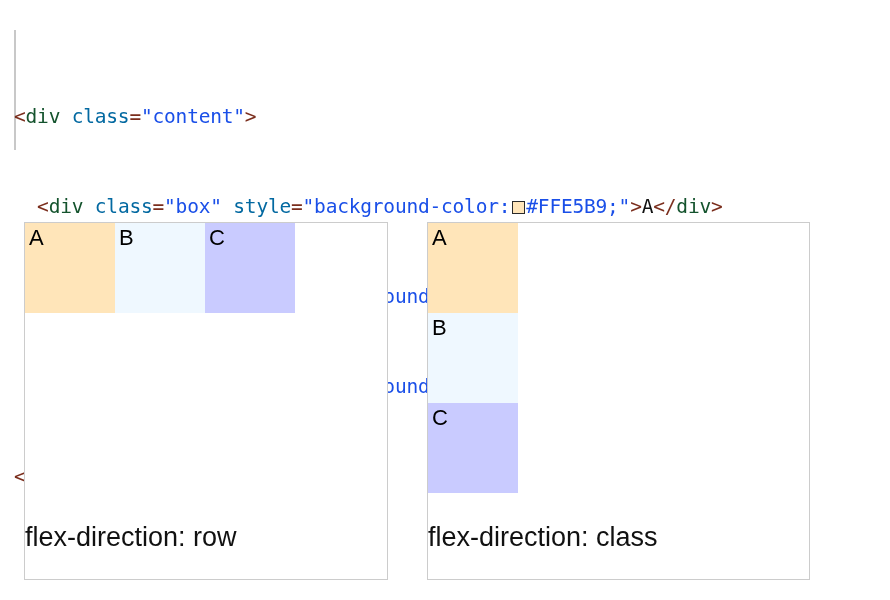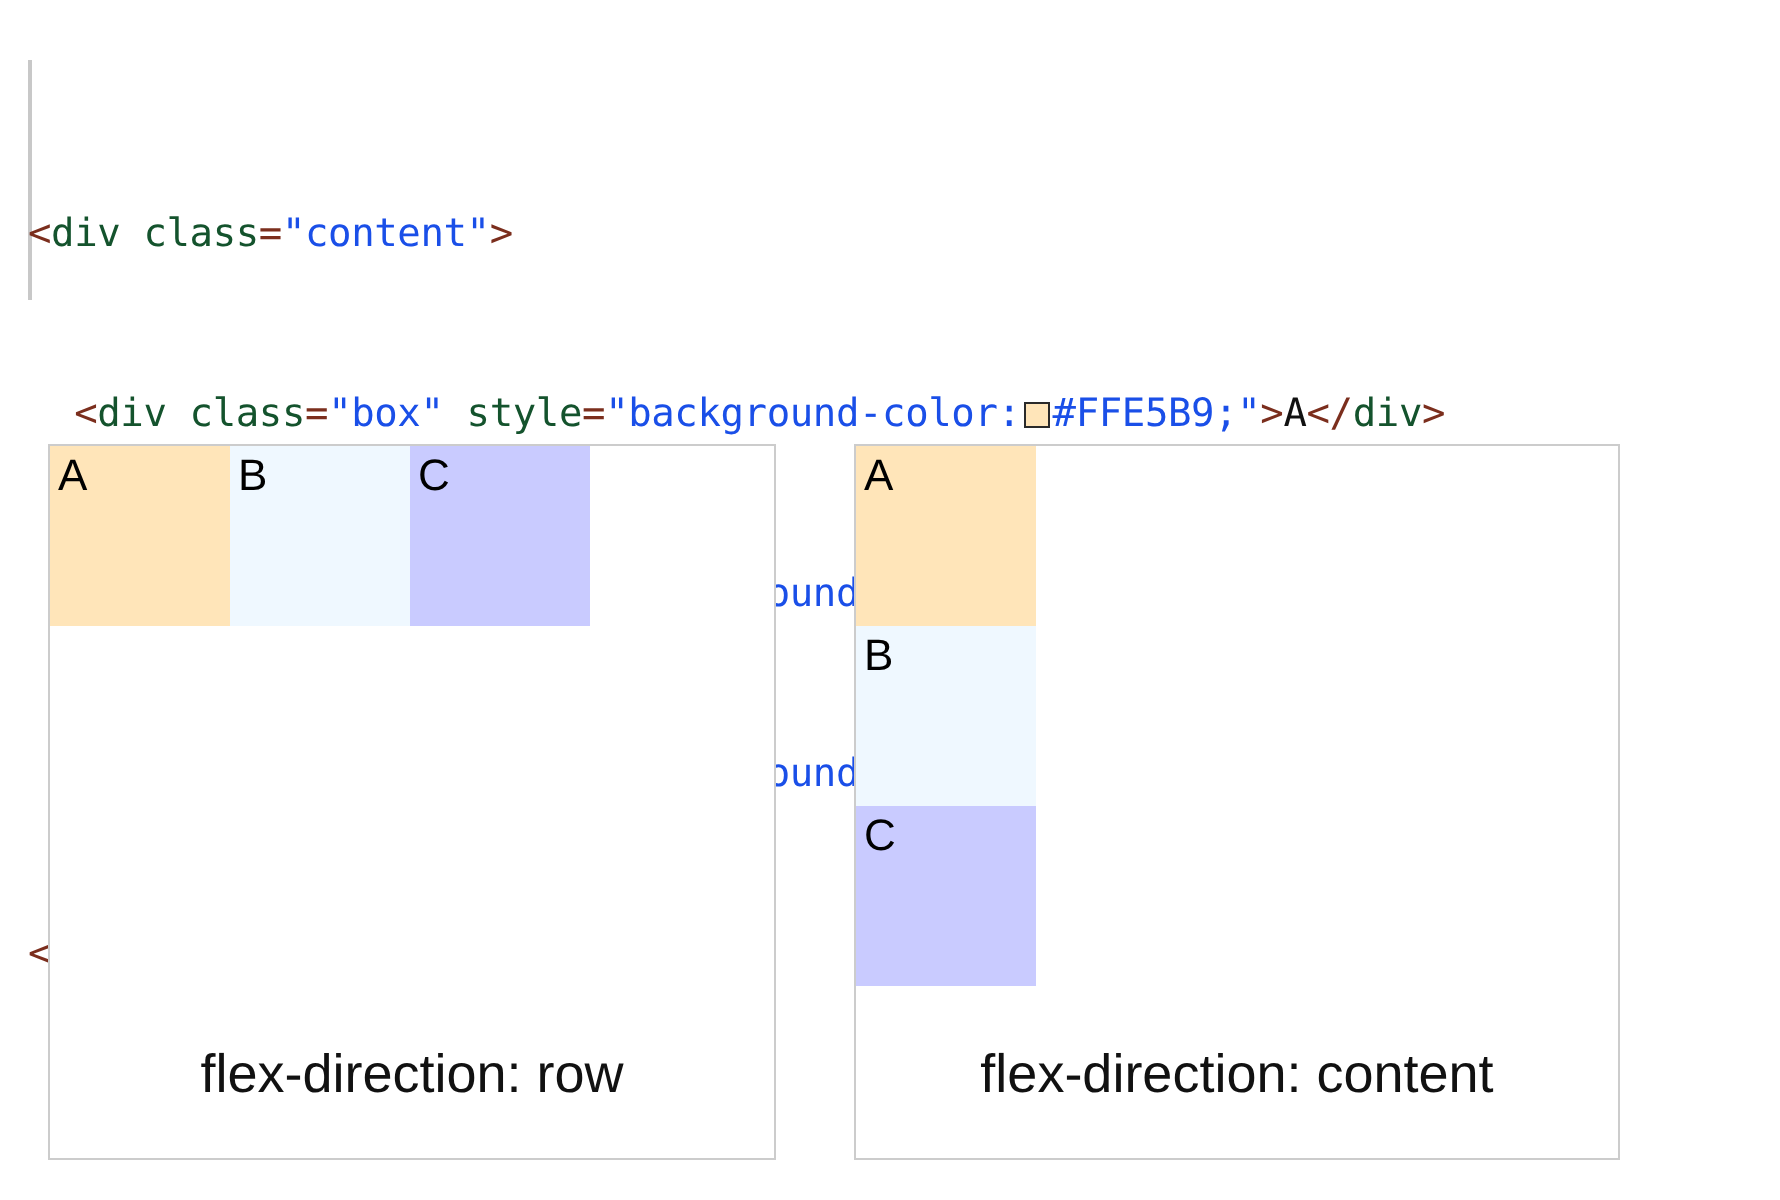--- a/index.html
+++ b/index.html
@@ -39,21 +39,21 @@
   .indent-guide {
     position: absolute;
     left: 14px;
     top: 30px;
     width: 2px;
     height: 120px;
     background: #c8c8c8;
   }
   .tok-punct   { color: #7b2e1d; }
   .tok-tag     { color: #14532d; }
-  .tok-attr    { color: #14532d; }
+  .tok-attr    { color: #0369a1; }
   .tok-eq      { color: #7b2e1d; }
   .tok-str     { color: #1a4fe8; }
   .tok-text    { color: #111111; }
   .swatch {
     display: inline-block;
     width: 13px;
     height: 13px;
     border: 1.6px solid #2a2a2a;
     vertical-align: -1px;
     margin: 0 1px 0 2px;
@@ -96,21 +96,20 @@
     font-size: 22px;
     color: #000000;
     line-height: 1.05;
     padding: 3px 0 0 4px;
   }
   .caption {
     position: absolute;
     left: 0;
     right: 0;
     bottom: 26px;
-    text-align: center;
     font-family: "Liberation Sans", sans-serif;
     font-size: 27px;
     color: #111111;
   }
 </style>
 </head>
 <body>
 
 <div id="code-block">
   <div class="indent-guide"></div>
@@ -129,14 +128,14 @@
     </div>
   <div class="caption">flex-direction: row</div>
 </div>
 
 <div class="panel" id="panel-column">
   <div class="flex-container" id="container-column" style="flex-direction: column;">
       <div class="box" style="background-color: rgb(255, 229, 185);"><span>A</span></div>
       <div class="box" style="background-color: rgb(239, 248, 255);"><span>B</span></div>
       <div class="box" style="background-color: rgb(201, 203, 255);"><span>C</span></div>
     </div>
-  <div class="caption">flex-direction: content</div>
+  <div class="caption">flex-direction: class</div>
 </div>
 
 </body></html>

